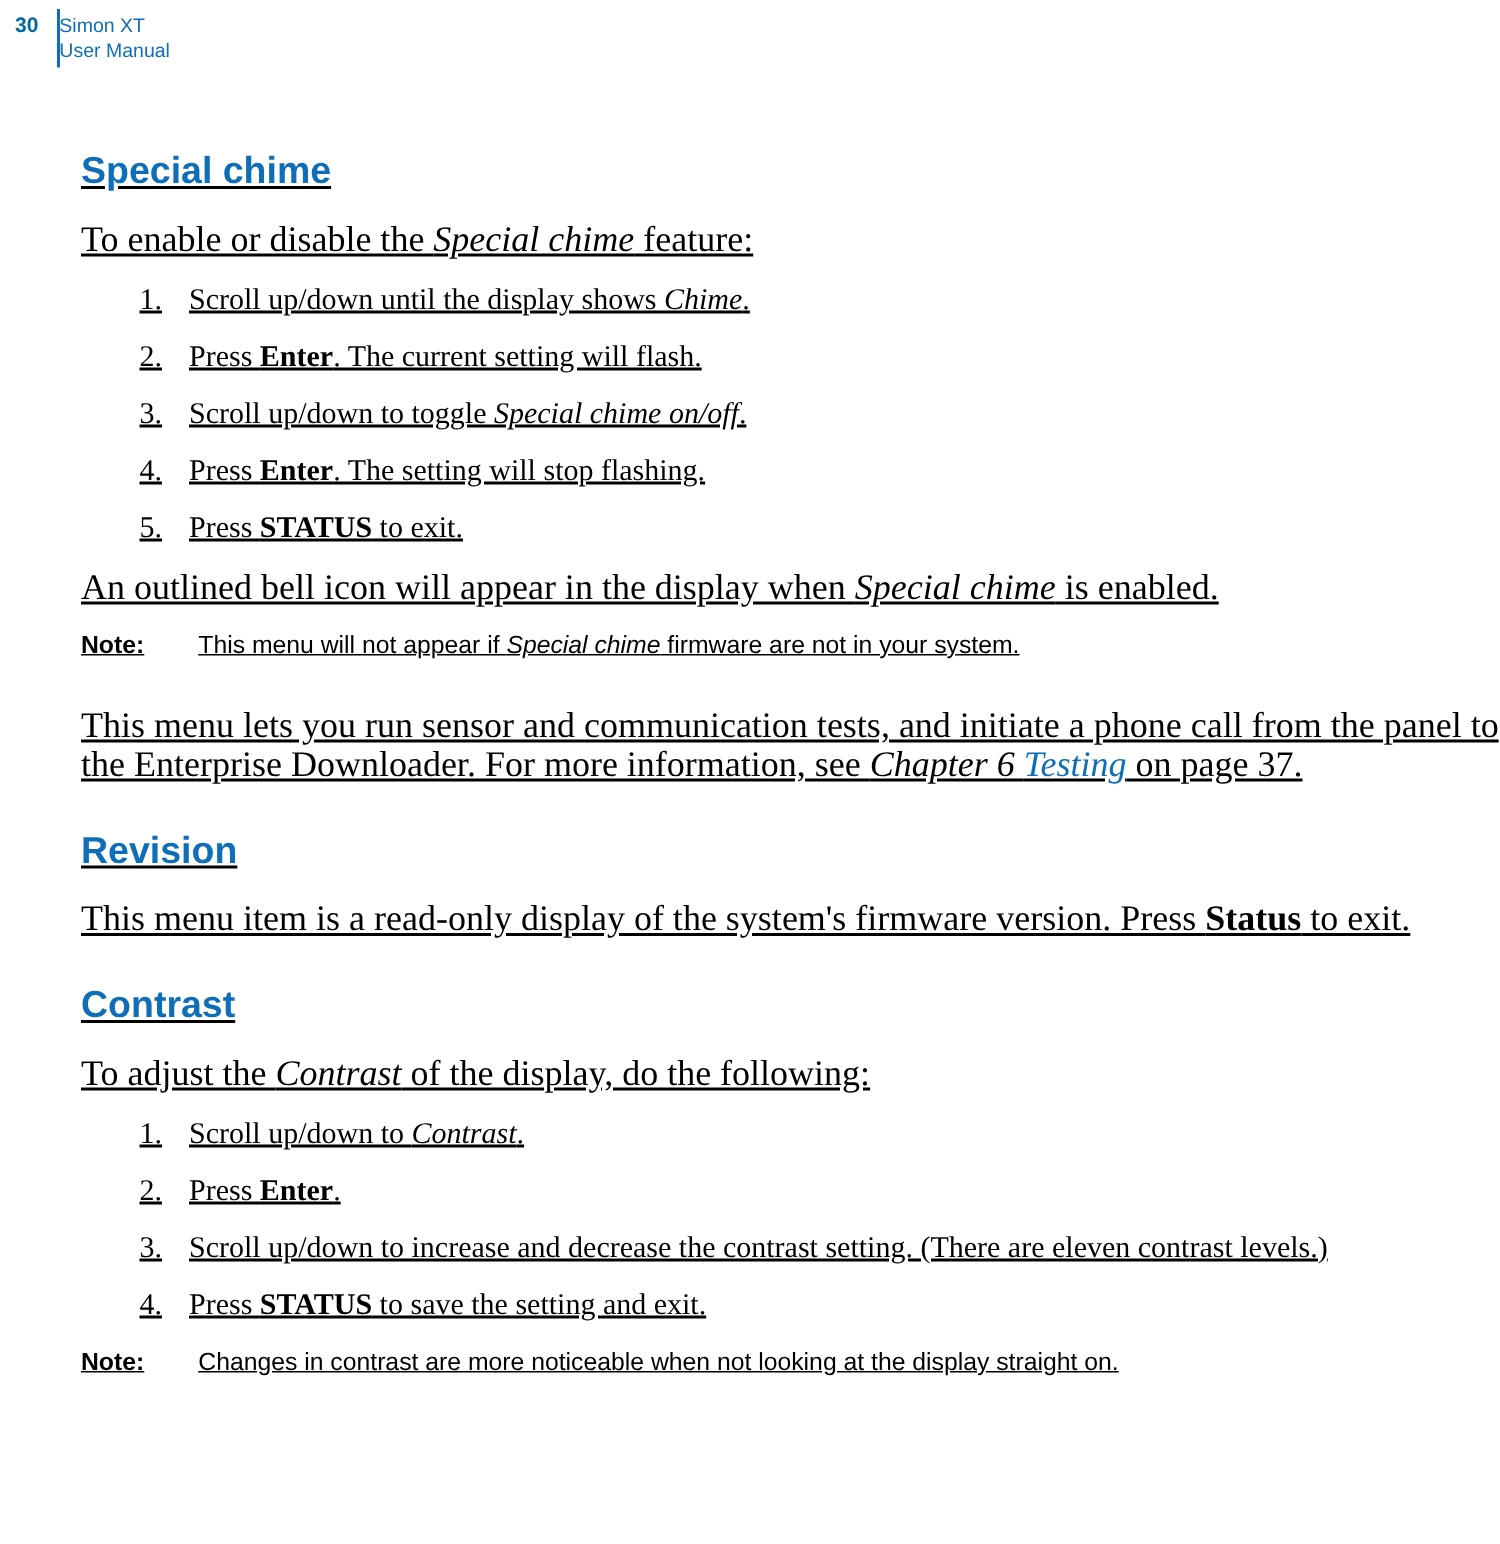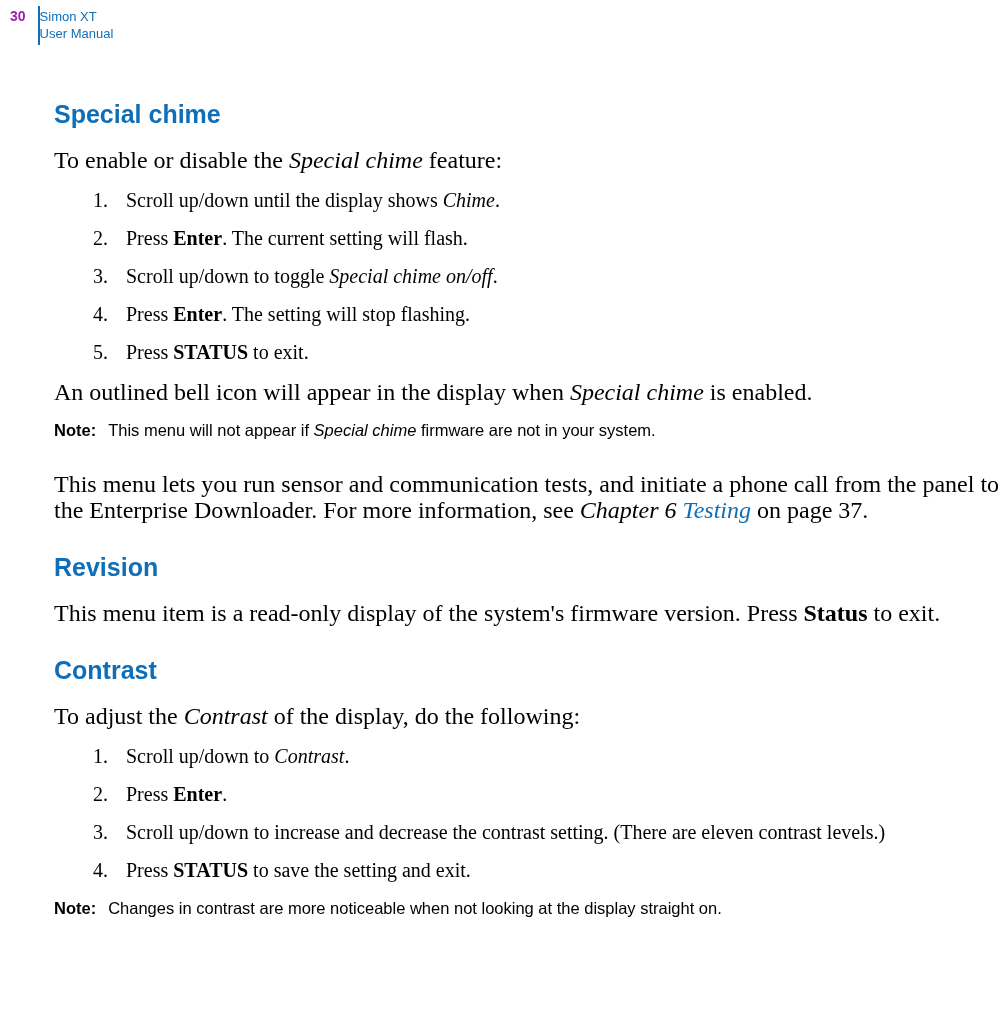--- a/index.html
+++ b/index.html
@@ -10,41 +10,42 @@
     display: flex;
     align-items: stretch;
     padding-left: 4px;
     padding-top: 6px;
     height: 45px;
   }
   .page-num {
     font-family: Arial, Helvetica, sans-serif;
     font-weight: 700;
     font-size: 14px;
-    color: #a21caf;
+    color: #0369a1;
     padding-right: 12px;
     padding-left: 6px;
     padding-top: 2px;
   }
   .vrule {
     width: 2px;
     background: #0f6eb8;
     align-self: stretch;
   }
   .doc-title {
     font-family: Arial, Helvetica, sans-serif;
     color: #0f6eb8;
     font-size: 13px;
     line-height: 17px;
     padding-top: 2px;
   }
 
   .page {
     padding: 55px 0 0 54px;
     width: 1000px;
+    text-decoration: underline;
   }
 
   h2.section {
     font-family: Arial, Helvetica, sans-serif;
     font-weight: 700;
     color: #0f6eb8;
     font-size: 25px;
     margin-bottom: 18px;
   }
 
@@ -73,20 +74,21 @@
   }
   ol.steps li .txt { flex: 1; }
 
   .note-row {
     font-family: Arial, Helvetica, sans-serif;
     font-size: 16.5px;
     line-height: 22px;
     margin-top: 12px;
     margin-bottom: 28px;
     display: flex;
+    gap: 24px;
   }
   .note-row .label {
     font-weight: 700;
     padding-right: 12px;
   }
   .note-row .note-body { font-family: Arial, Helvetica, sans-serif; }
 
   .blk { margin-bottom: 30px; }
 
   .link { color: #0f6eb8; }

